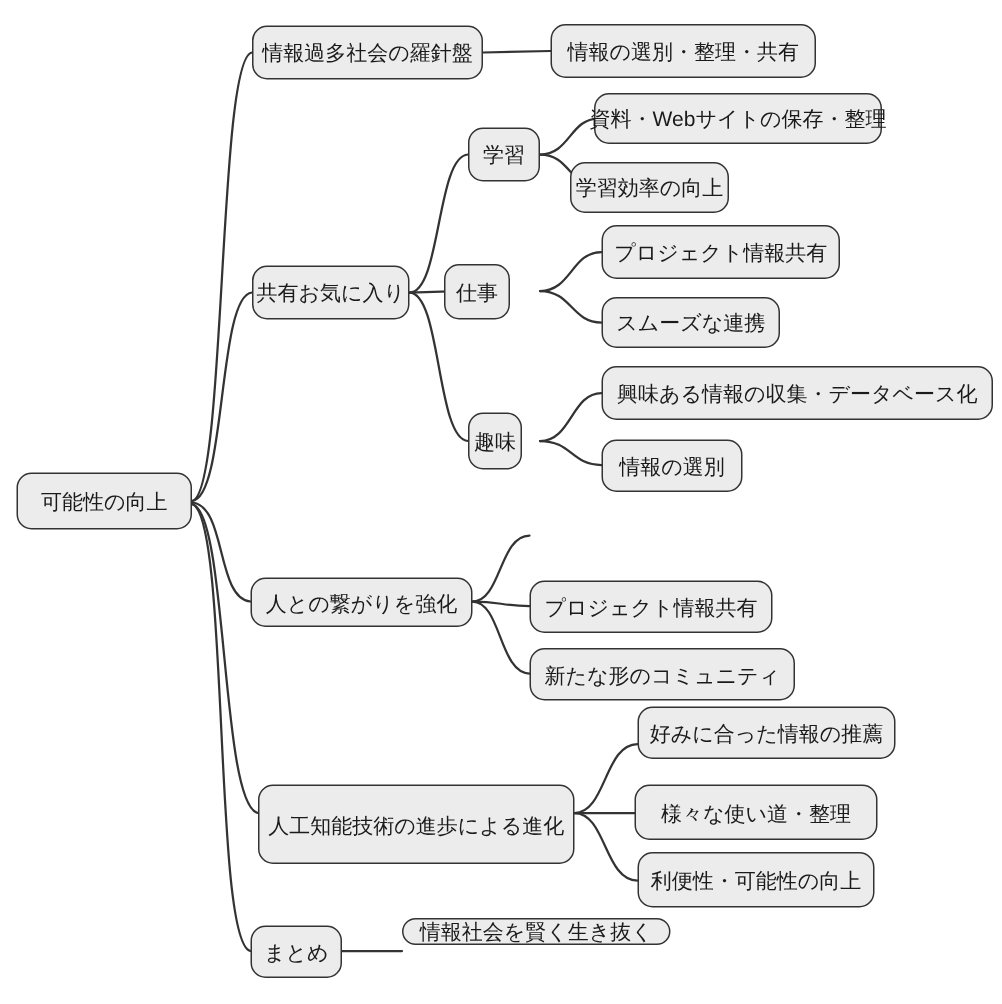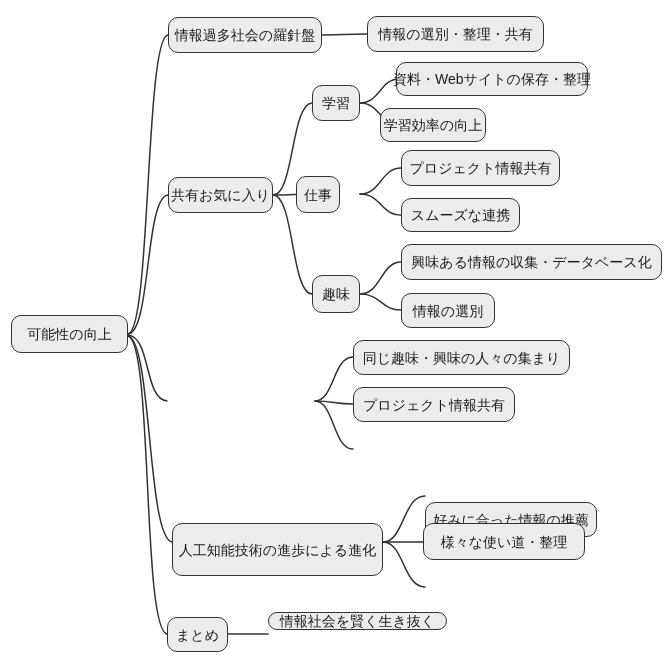--- a/index.html
+++ b/index.html
@@ -80,38 +80,40 @@
     <path d="M383,542 C403,542 404,542 423,542"></path>
     <path d="M383,542 C404,542 403,587 425,587"></path>
 
     <path d="M228,634 L268,634"></path>
   </svg>
 
   <div class="node" style="left:11px;top:315px;width:117px;height:38px">可能性の向上</div>
 
   <div class="node" style="left:168px;top:17px;width:154px;height:36px">情報過多社会の羅針盤</div>
   <div class="node" style="left:168px;top:177px;width:105px;height:36px">共有お気に入り</div>
+  <div class="node" style="left:167px;top:385px;width:148px;height:33px">人との繋がりを強化</div>
   <div class="node" style="left:172px;top:523px;width:211px;height:53px">人工知能技術の進歩による進化</div>
   <div class="node" style="left:167px;top:617px;width:61px;height:35px">まとめ</div>
 
   <div class="node" style="left:367px;top:16px;width:177px;height:36px">情報の選別・整理・共有</div>
 
   <div class="node" style="left:312px;top:85px;width:48px;height:36px">学習</div>
   <div class="node" style="left:396px;top:62px;width:192px;height:34px">資料・Webサイトの保存・整理</div>
   <div class="node" style="left:380px;top:108px;width:106px;height:34px">学習効率の向上</div>
 
   <div class="node" style="left:296px;top:176px;width:44px;height:37px">仕事</div>
   <div class="node" style="left:401px;top:150px;width:159px;height:36px">プロジェクト情報共有</div>
   <div class="node" style="left:401px;top:198px;width:119px;height:34px">スムーズな連携</div>
 
-  <div class="node" style="left:312px;top:275px;width:48px;height:38px">趣味</div>
+  <div class="node" style="left:312px;top:275px;width:36px;height:38px">趣味</div>
   <div class="node" style="left:401px;top:244px;width:261px;height:36px">興味ある情報の収集・データベース化</div>
   <div class="node" style="left:401px;top:293px;width:94px;height:35px">情報の選別</div>
 
-  <div class="node" style="left:353px;top:340px;width:217px;height:35px">同じ趣味・興味の人々の集まり</div>
   <div class="node" style="left:353px;top:387px;width:162px;height:35px">プロジェクト情報共有</div>
+  <div class="node" style="left:353px;top:432px;width:177px;height:35px">新たな形のコミュニティ</div>
 
-  <div class="node" style="left:425px;top:502px;width:172px;height:35px">好みに合った情報の推薦</div>
+  <div class="node" style="left:425px;top:471px;width:172px;height:35px">好みに合った情報の推薦</div>
   <div class="node" style="left:423px;top:523px;width:162px;height:37px">様々な使い道・整理</div>
+  <div class="node" style="left:425px;top:568px;width:158px;height:37px">利便性・可能性の向上</div>
 
   <div class="node" style="left:268px;top:612px;width:179px;height:18px">情報社会を賢く生き抜く</div>
 
 </div>
 
 </body></html>

